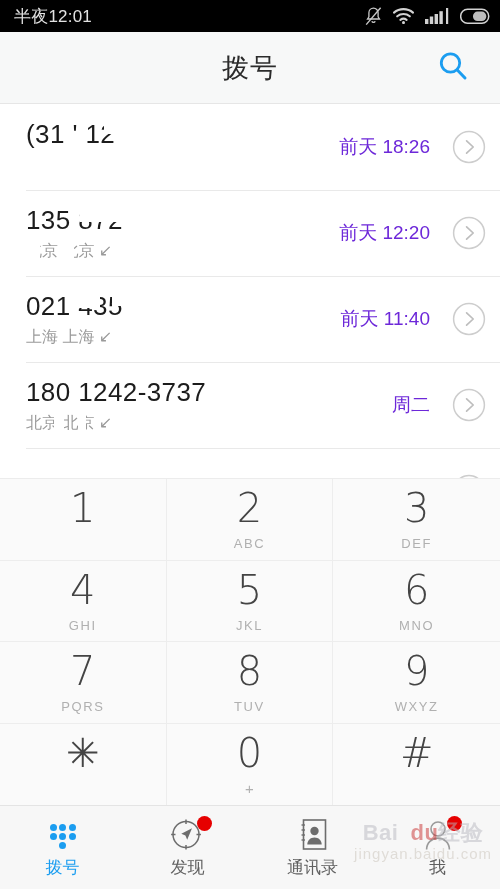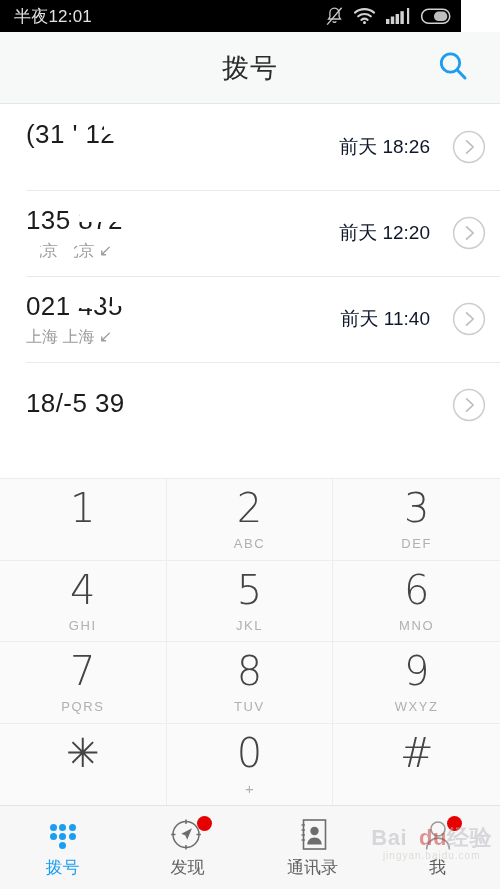--- a/index.html
+++ b/index.html
@@ -6,21 +6,21 @@
   html, body {
     width:500px; height:889px;
     background:#fff;
     font-family:"Liberation Sans","DejaVu Sans",sans-serif;
     overflow:hidden;
   }
   #app { position:relative; width:500px; height:889px; background:#fff; }
 
   
   .statusbar {
-    position:absolute; top:0; left:0; width:461px; height:32px;
+    position:absolute; top:0; left:0; width:500px; height:32px;
     background:#000; color:#cfcfcf;
     display:flex; align-items:center; justify-content:space-between;
     padding:0 8px 0 14px;
   }
   .status-time { font-size:17px; letter-spacing:.2px; color:#e2e2e2; }
   .status-icons { display:flex; align-items:center; gap:11px; }
   .status-icons svg { display:block; }
 
   
   .titlebar {
@@ -56,21 +56,21 @@
   .call-main { flex:1 1 auto; min-width:0; }
   .call-number {
     font-size:26px; color:#1c1c1c; line-height:30px; letter-spacing:.4px;
     white-space:nowrap;
   }
   .call-loc {
     font-size:16px; color:#9a9a9a; line-height:22px; margin-top:5px;
     white-space:nowrap;
   }
   .call-time {
-    flex:0 0 auto; font-size:19px; color:#0f172a; margin-right:22px;
+    flex:0 0 auto; font-size:19px; color:#6d28d9; margin-right:22px;
     white-space:nowrap;
   }
   .detail-btn { flex:0 0 auto; width:34px; height:34px; }
   .detail-btn svg { display:block; }
 
   
   .smudge { position:absolute; background:#fff; pointer-events:none; }
 
   
   .keypad {
@@ -123,21 +123,21 @@
   }
 
   
   .watermark {
     position:absolute; right:8px; bottom:28px;
     text-align:center; opacity:.5; pointer-events:none;
     line-height:1;
   }
   .wm-main { font-size:22px; font-weight:bold; color:#b8b8c0; letter-spacing:.5px; }
   .wm-main .red { color:#c83030;margin-left:12px; }
-  .wm-sub { font-size:10px; color:#c9c2b8; letter-spacing:1px; margin-top:2px; }
+  .wm-sub { font-size:15px; color:#c9c2b8; letter-spacing:1px; margin-top:2px; }
 </style>
 </head>
 <body>
 
 <div id="app">
 
   <div class="statusbar">
     <span class="status-time">半夜12:01</span>
     <span class="status-icons">
       <span>
@@ -240,20 +240,37 @@
           <svg width="34" height="34" viewBox="0 0 34 34">
             <circle cx="17" cy="17" r="15.4" fill="none" stroke="#cdcdcd" stroke-width="1.5"></circle>
             <path d="M14.6 10.8 L21.2 17 L14.6 23.2" fill="none" stroke="#bdbdbd" stroke-width="1.7" stroke-linecap="round" stroke-linejoin="round"></path>
           </svg>
         </span>
       </div>
       <span class="smudge" style="left:76px; top:12px; width:24px; height:20px;"></span>
       <span class="smudge" style="left:112px; top:10px; width:36px; height:20px;"></span>
     </div>
 
+    <div class="call-row">
+      <div class="call-main">
+        <div class="call-number">180 1242-3737</div>
+        <div class="call-loc">北京 北京 ↙</div>
+      </div>
+      <div class="call-time">周二</div>
+      <div class="detail-btn">
+        <span>
+          <svg width="34" height="34" viewBox="0 0 34 34">
+            <circle cx="17" cy="17" r="15.4" fill="none" stroke="#cdcdcd" stroke-width="1.5"></circle>
+            <path d="M14.6 10.8 L21.2 17 L14.6 23.2" fill="none" stroke="#bdbdbd" stroke-width="1.7" stroke-linecap="round" stroke-linejoin="round"></path>
+          </svg>
+        </span>
+      </div>
+      <span class="smudge" style="left:54px; top:44px; width:10px; height:26px;"></span>
+      <span class="smudge" style="left:78px; top:44px; width:8px;  height:26px;"></span>
+    </div>
 
     <div class="call-row">
       <div class="call-main">
         <div class="call-number">18/-5        39</div>
         <div class="call-loc"></div>
       </div>
       <div class="call-time"></div>
       <div class="detail-btn">
         <span>
           <svg width="34" height="34" viewBox="0 0 34 34">

